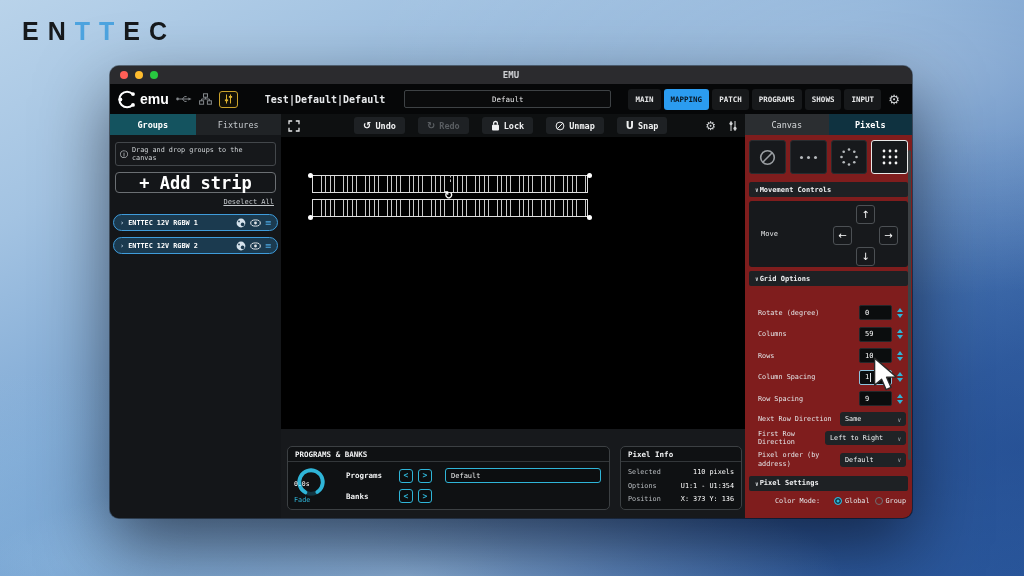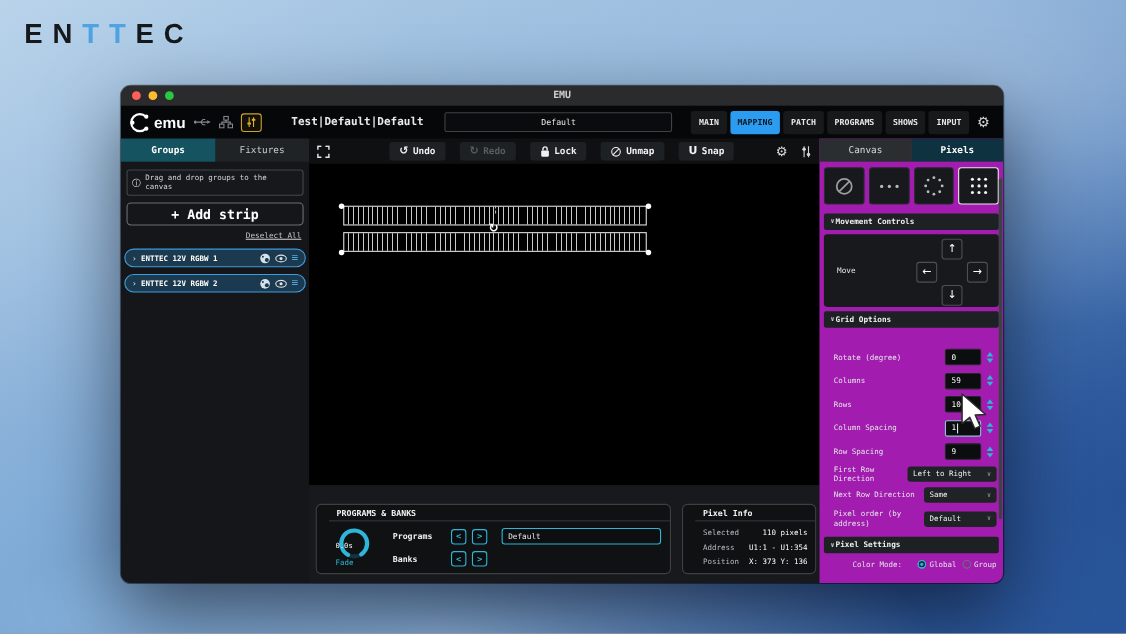--- a/index.html
+++ b/index.html
@@ -14,21 +14,21 @@
       radial-gradient(620px 160px at 40% 100%, rgba(185,215,240,.55), transparent 70%),
       radial-gradient(700px 300px at 6% 98%, rgba(150,195,230,.45), transparent 65%),
       radial-gradient(1100px 520px at 100% 78%, rgba(18,55,125,.40), transparent 62%),
       linear-gradient(152deg, #b9d3ea 0%, #a3c3e2 20%, #7ea8d4 42%, #5583bd 62%, #3a68aa 80%, #2f5ea2 100%);
   }
   .brand { position:absolute; left:22px; top:17px; font-family:"Liberation Sans",sans-serif;
     font-weight:bold; font-size:25px; letter-spacing:9px; color:#16191c; }
   .brand .blue { color:#4da4e0; }
 
   
-  .window { position:absolute; left:110px; top:78px; width:802px; height:452px;
+  .window { position:absolute; left:110px; top:66px; width:802px; height:452px;
     border-radius:9px; overflow:hidden; background:#131518;
     box-shadow:0 28px 70px rgba(0,0,10,.55), 0 0 0 1px rgba(0,0,0,.45);
     display:flex; flex-direction:column; }
 
   .titlebar { height:18px; background:#2b2b2e; display:flex; align-items:center; position:relative; flex:none; }
   .lights { display:flex; gap:7px; margin-left:10px; }
   .light { width:8px; height:8px; border-radius:50%; }
   .light.red{ background:#ff5f57; } .light.yellow{ background:#febc2e; } .light.green{ background:#28c840; }
   .win-title { position:absolute; left:0; right:0; text-align:center; font-size:9px; font-weight:bold; color:#cfd1d4; }
 
@@ -55,21 +55,21 @@
   
   .sidebar { width:171px; flex:none; background:#141619; display:flex; flex-direction:column; }
   .side-tabs { display:flex; height:21px; flex:none; }
   .side-tab { flex:1; display:flex; align-items:center; justify-content:center; font-size:8.5px;
     color:#c6cace; background:#202326; }
   .side-tab.active { background:#14535f; color:#fff; font-weight:bold; }
   .hint { margin:7px 5px 0; border:1px solid #43474b; border-radius:3px; background:#16181b;
     padding:3px 4px; display:flex; gap:4px; align-items:center; color:#d2d6d9; font-size:6.8px; }
   .hint .i { font-size:8px; color:#dfe3e6; }
   .add-strip { margin:6px 5px 0; height:21px; border:1px solid #6b6f73; border-radius:4px;
-    color:#fff; font-size:12px; font-weight:bold; display:flex; align-items:center; justify-content:center; }
+    color:#fff; font-size:17px; font-weight:bold; display:flex; align-items:center; justify-content:center; }
   .deselect { align-self:flex-end; margin:5px 7px 0; font-size:7px; color:#c3c7cb; text-decoration:underline; }
   .group-item { margin:8px 3px 0; height:17px; border:1.5px solid #3f9cdb; border-radius:9px;
     background:#1b3a4f; display:flex; align-items:center; padding:0 6px; gap:4px; }
   .group-item + .group-item { margin-top:6px; }
   .g-chev { color:#cfe3f2; font-size:7px; }
   .g-label { flex:1; color:#fff; font-size:6.8px; font-weight:bold; white-space:nowrap; overflow:hidden; }
   .g-menu { color:#4da8e2; font-size:10px; line-height:1; }
 
   
   .center { flex:1; display:flex; flex-direction:column; min-width:0; }
@@ -87,21 +87,21 @@
   .strip { position:absolute; left:2px; width:276px; height:18px; border:1px solid #dedede;
     background:repeating-linear-gradient(90deg, transparent 0 3.6px, #c9c9c9 3.6px 4.4px); }
   .strip.s1 { top:1px; } .strip.s2 { top:25px; }
   .handle { position:absolute; width:5px; height:5px; border-radius:50%; background:#fff; }
   .rotate-glyph { position:absolute; left:134px; top:15px; color:#fff; font-size:11px;
     font-family:"DejaVu Sans",sans-serif; font-weight:bold; }
   .sel-tick { position:absolute; left:140px; top:1px; height:7px; border-left:1px dashed #bbb; }
 
   .bottom-panels { height:89px; flex:none; background:#17191c; position:relative; }
   .bpanel { position:absolute; top:17px; height:64px; border:1px solid #3c4043; border-radius:5px;
-    background:#0f1113; display:flex; flex-direction:column;padding-left:11px; }
+    background:#0f1113; display:flex; flex-direction:column; }
   .bpanel .ptitle { height:15px; border-bottom:1px solid #33373a; display:flex; align-items:center;
     padding:0 7px; color:#f2f3f4; font-size:7.5px; font-weight:bold; flex:none; }
   .pb { left:6px; width:323px; }
   .pb-body { flex:1; display:flex; align-items:center; padding:2px 8px 2px 6px; gap:8px; }
   .knob-wrap { width:44px; display:flex; flex-direction:column; position:relative; }
   .knob-val { position:absolute; top:13px; color:#fff; font-size:6.5px; }
   .fade-lbl { color:#2fb5d8; font-size:6.8px; margin-top:-3px; }
   .pb-rows { flex:1; display:flex; flex-direction:column; gap:6px; }
   .pb-row { display:flex; align-items:center; gap:5px; }
   .pb-lbl { color:#f0f1f2; font-size:7.5px; font-weight:bold; width:48px; }
@@ -109,21 +109,21 @@
     font-size:8px; font-weight:bold; display:flex; align-items:center; justify-content:center; background:#0c0e10; }
   .prog-field { flex:1; height:15px; margin-left:8px; border:1px solid #2fb5d8; border-radius:3px;
     background:#0c0e10; color:#e9eaeb; font-size:7px; display:flex; align-items:center; padding:0 5px; }
   .pi { left:339px; width:122px; }
   .pi-rows { flex:1; display:flex; flex-direction:column; justify-content:space-evenly; padding:1px 7px; }
   .pi-row { display:flex; justify-content:space-between; }
   .pi-row .k { color:#b9bdc1; font-size:6.8px; }
   .pi-row .v { color:#fff; font-size:6.8px; }
 
   
-  .rightpanel { width:167px; flex:none; background:#a21caf; display:flex; flex-direction:column;
+  .rightpanel { width:167px; flex:none; background:#7f1d1d; display:flex; flex-direction:column;
     position:relative; overflow:hidden; }
   .rp-tabs { display:flex; height:21px; flex:none; }
   .rp-tab { flex:1; display:flex; align-items:center; justify-content:center; font-size:8.5px;
     color:#d6d9db; background:#2b2e31; }
   .rp-tab.active { background:#0f3240; color:#fff; font-weight:bold; }
   .mode-row { display:flex; gap:4px; padding:5px 4px 4px; }
   .mode-btn { width:37px; height:34px; background:#17191c; border:1px solid #292c2f; border-radius:3px;
     display:flex; align-items:center; justify-content:center; }
   .mode-btn.selected { border:1.5px solid #e9e9e9; }
   .dots-line { display:flex; gap:4px; } .dots-line i { width:3px; height:3px; border-radius:50%; background:#b6babd; }
@@ -359,21 +359,21 @@
           </div>
 
           <div class="bpanel pi">
             <div class="ptitle">Pixel Info</div>
             <div class="pi-rows">
               <div class="pi-row">
                 <span class="k">Selected</span>
                 <span class="v">110 pixels</span>
               </div>
               <div class="pi-row">
-                <span class="k">Address</span>
+                <span class="k">Options</span>
                 <span class="v">U1:1 - U1:354</span>
               </div>
               <div class="pi-row">
                 <span class="k">Position</span>
                 <span class="v">X: 373  Y: 136</span>
               </div>
             </div>
           </div>
         </div>
       </div>
@@ -501,30 +501,30 @@
                 <span>9</span>
               </span>
             <span class="spinner">
                 <i class="tri-up"></i>
                 <i class="tri-dn"></i>
               </span>
           </div>
         </div>
 
         <div class="dd-row">
+          <span class="lbl">Next Row Direction</span>
+          <span class="dropdown dd-w64">
+            <span>Same</span>
+            <span class="ch">∨</span>
+          </span>
+        </div>
+        <div class="dd-row">
           <span class="lbl">First Row Direction</span>
           <span class="dropdown dd-w80">
             <span>Left to Right</span>
-            <span class="ch">∨</span>
-          </span>
-        </div>
-        <div class="dd-row">
-          <span class="lbl">Next Row Direction</span>
-          <span class="dropdown dd-w64">
-            <span>Same</span>
             <span class="ch">∨</span>
           </span>
         </div>
         <div class="dd-row tall">
           <span class="lbl" style="width:70px;">Pixel order (by address)</span>
           <span class="dropdown dd-w64">
             <span>Default</span>
             <span class="ch">∨</span>
           </span>
         </div>

